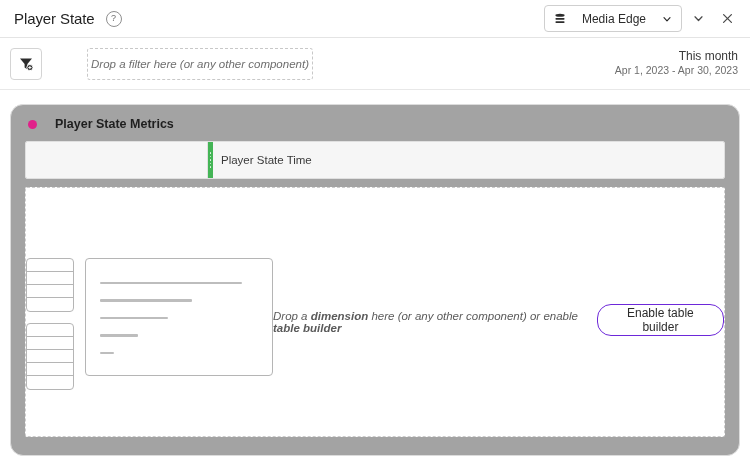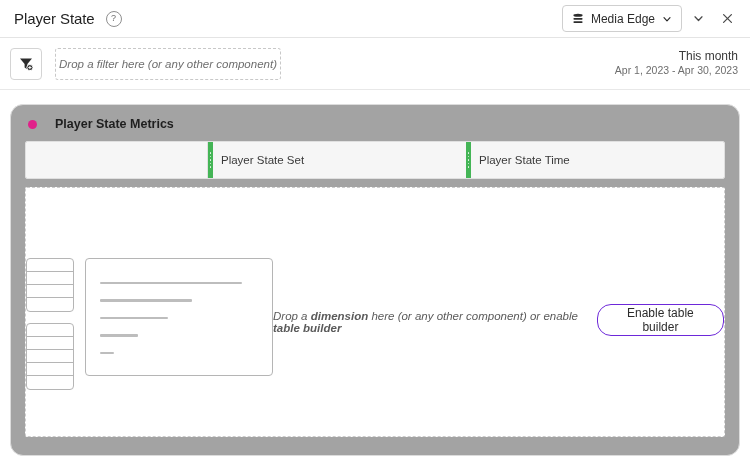--- a/index.html
+++ b/index.html
@@ -44,21 +44,21 @@
     color: #6e6e6e;
     line-height: 1;
     cursor: pointer;
     flex: none;
   }
   .topbar-spacer { flex: 1 1 auto; }
 
   .seg-button {
     display: flex;
     align-items: center;
-    gap: 7px;
+    gap: 16px;
     height: 25px;
     padding: 0 9px;
     border: 1px solid #cfcfcf;
     border-radius: 4px;
     background: #fff;
     font-size: 12px;
     color: #2c2c2c;
     cursor: pointer;
     white-space: nowrap;
   }
@@ -77,20 +77,21 @@
   }
 
   
   .filterbar {
     height: 52px;
     display: flex;
     align-items: center;
     padding: 0 12px 0 10px;
     box-sizing: border-box;
     border-bottom: 1px solid #e8e8e8;
+    gap: 32px;
   }
   .filter-icon-btn {
     width: 30px;
     height: 30px;
     border: 1px solid #d4d4d4;
     border-radius: 4px;
     background: #fff;
     display: flex;
     align-items: center;
     justify-content: center;
@@ -316,30 +317,20 @@
     <div class="panel-dot" style="background: rgb(224, 33, 138);"></div>
     <div class="panel-title">Player State Metrics</div>
   </div>
 
   <div class="table-wrap">
     <div class="thead">
       <div class="th dim">
         <span class="th-label"></span>
       </div>
 
-      <div class="th met">
-        <span class="drag-bar" style="background: rgb(68, 181, 86);">
-            <i></i>
-            <i></i>
-            <i></i>
-            <i></i>
-            <i></i>
-          </span>
-        <span class="th-label">Player State Set</span>
-      </div>
 
 
       <div class="th met">
         <span class="drag-bar" style="background: rgb(68, 181, 86);">
             <i></i>
             <i></i>
             <i></i>
             <i></i>
             <i></i>
           </span>

